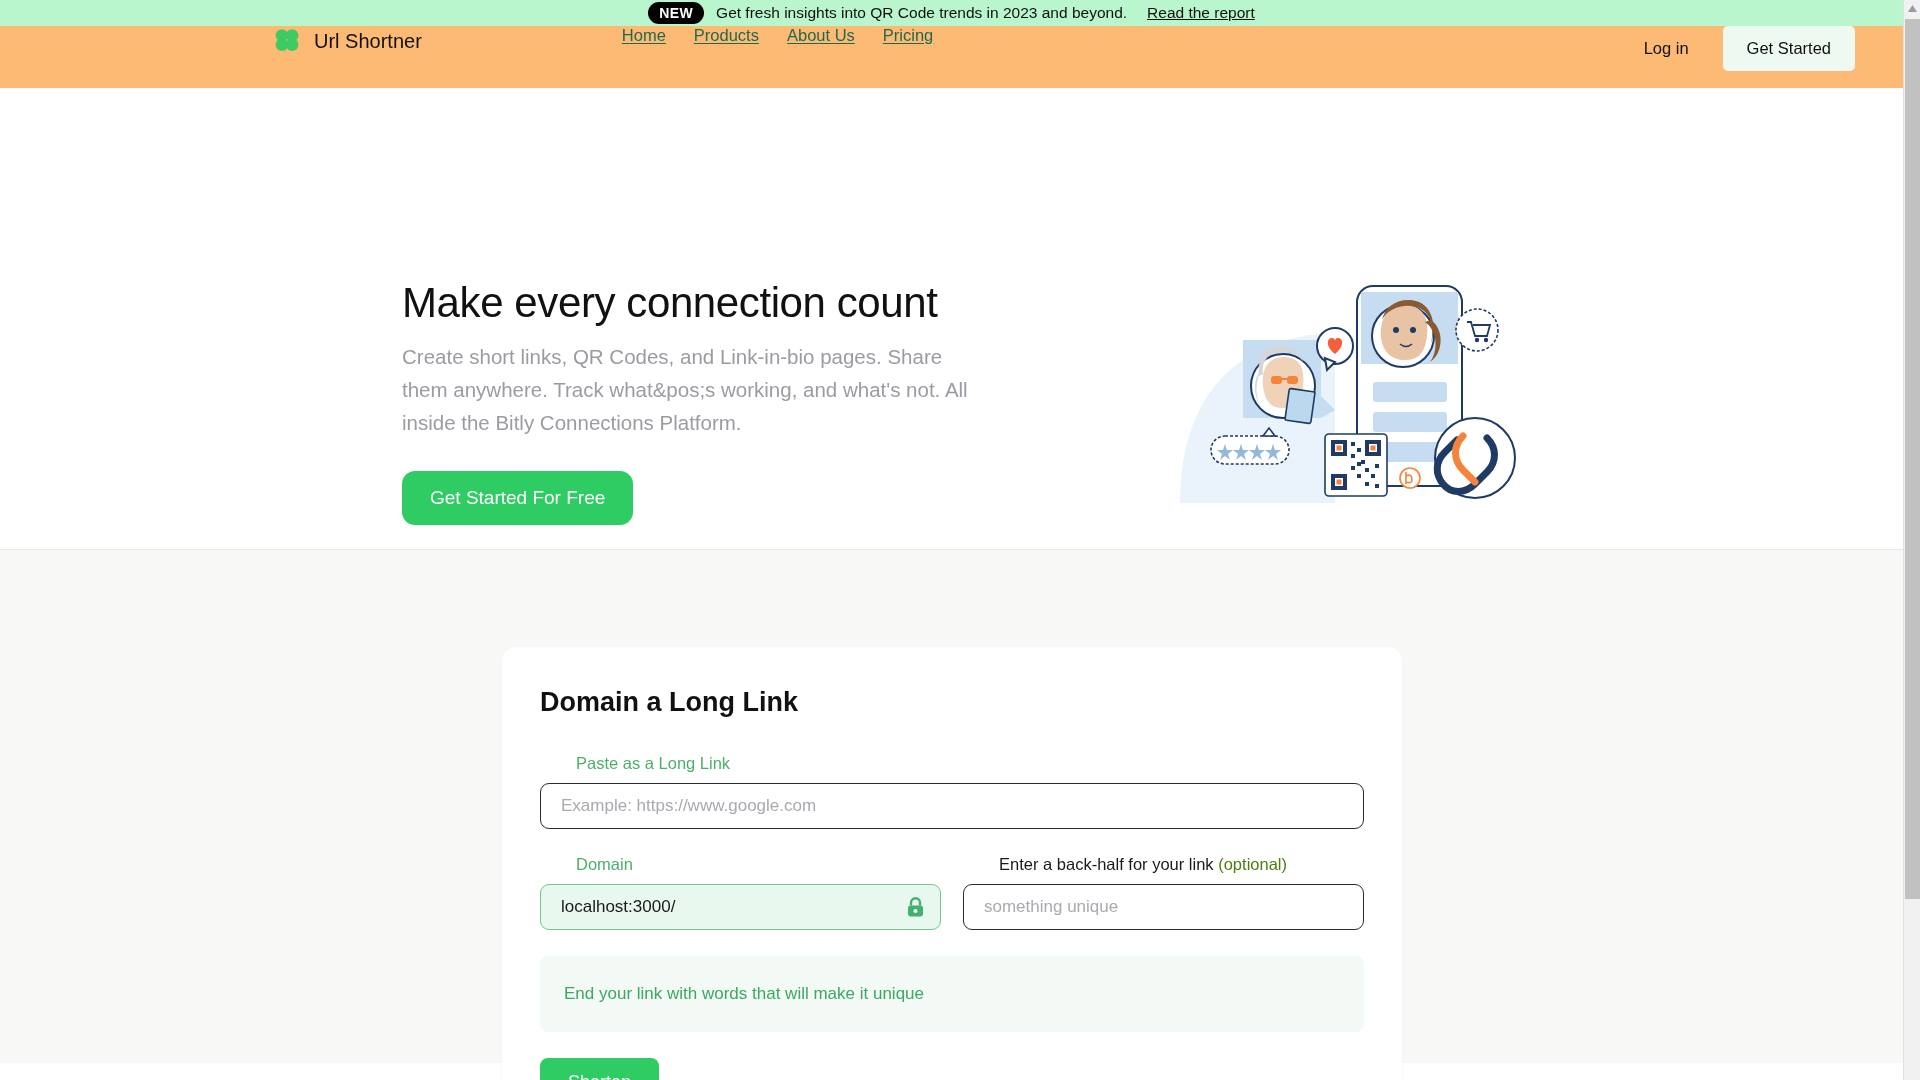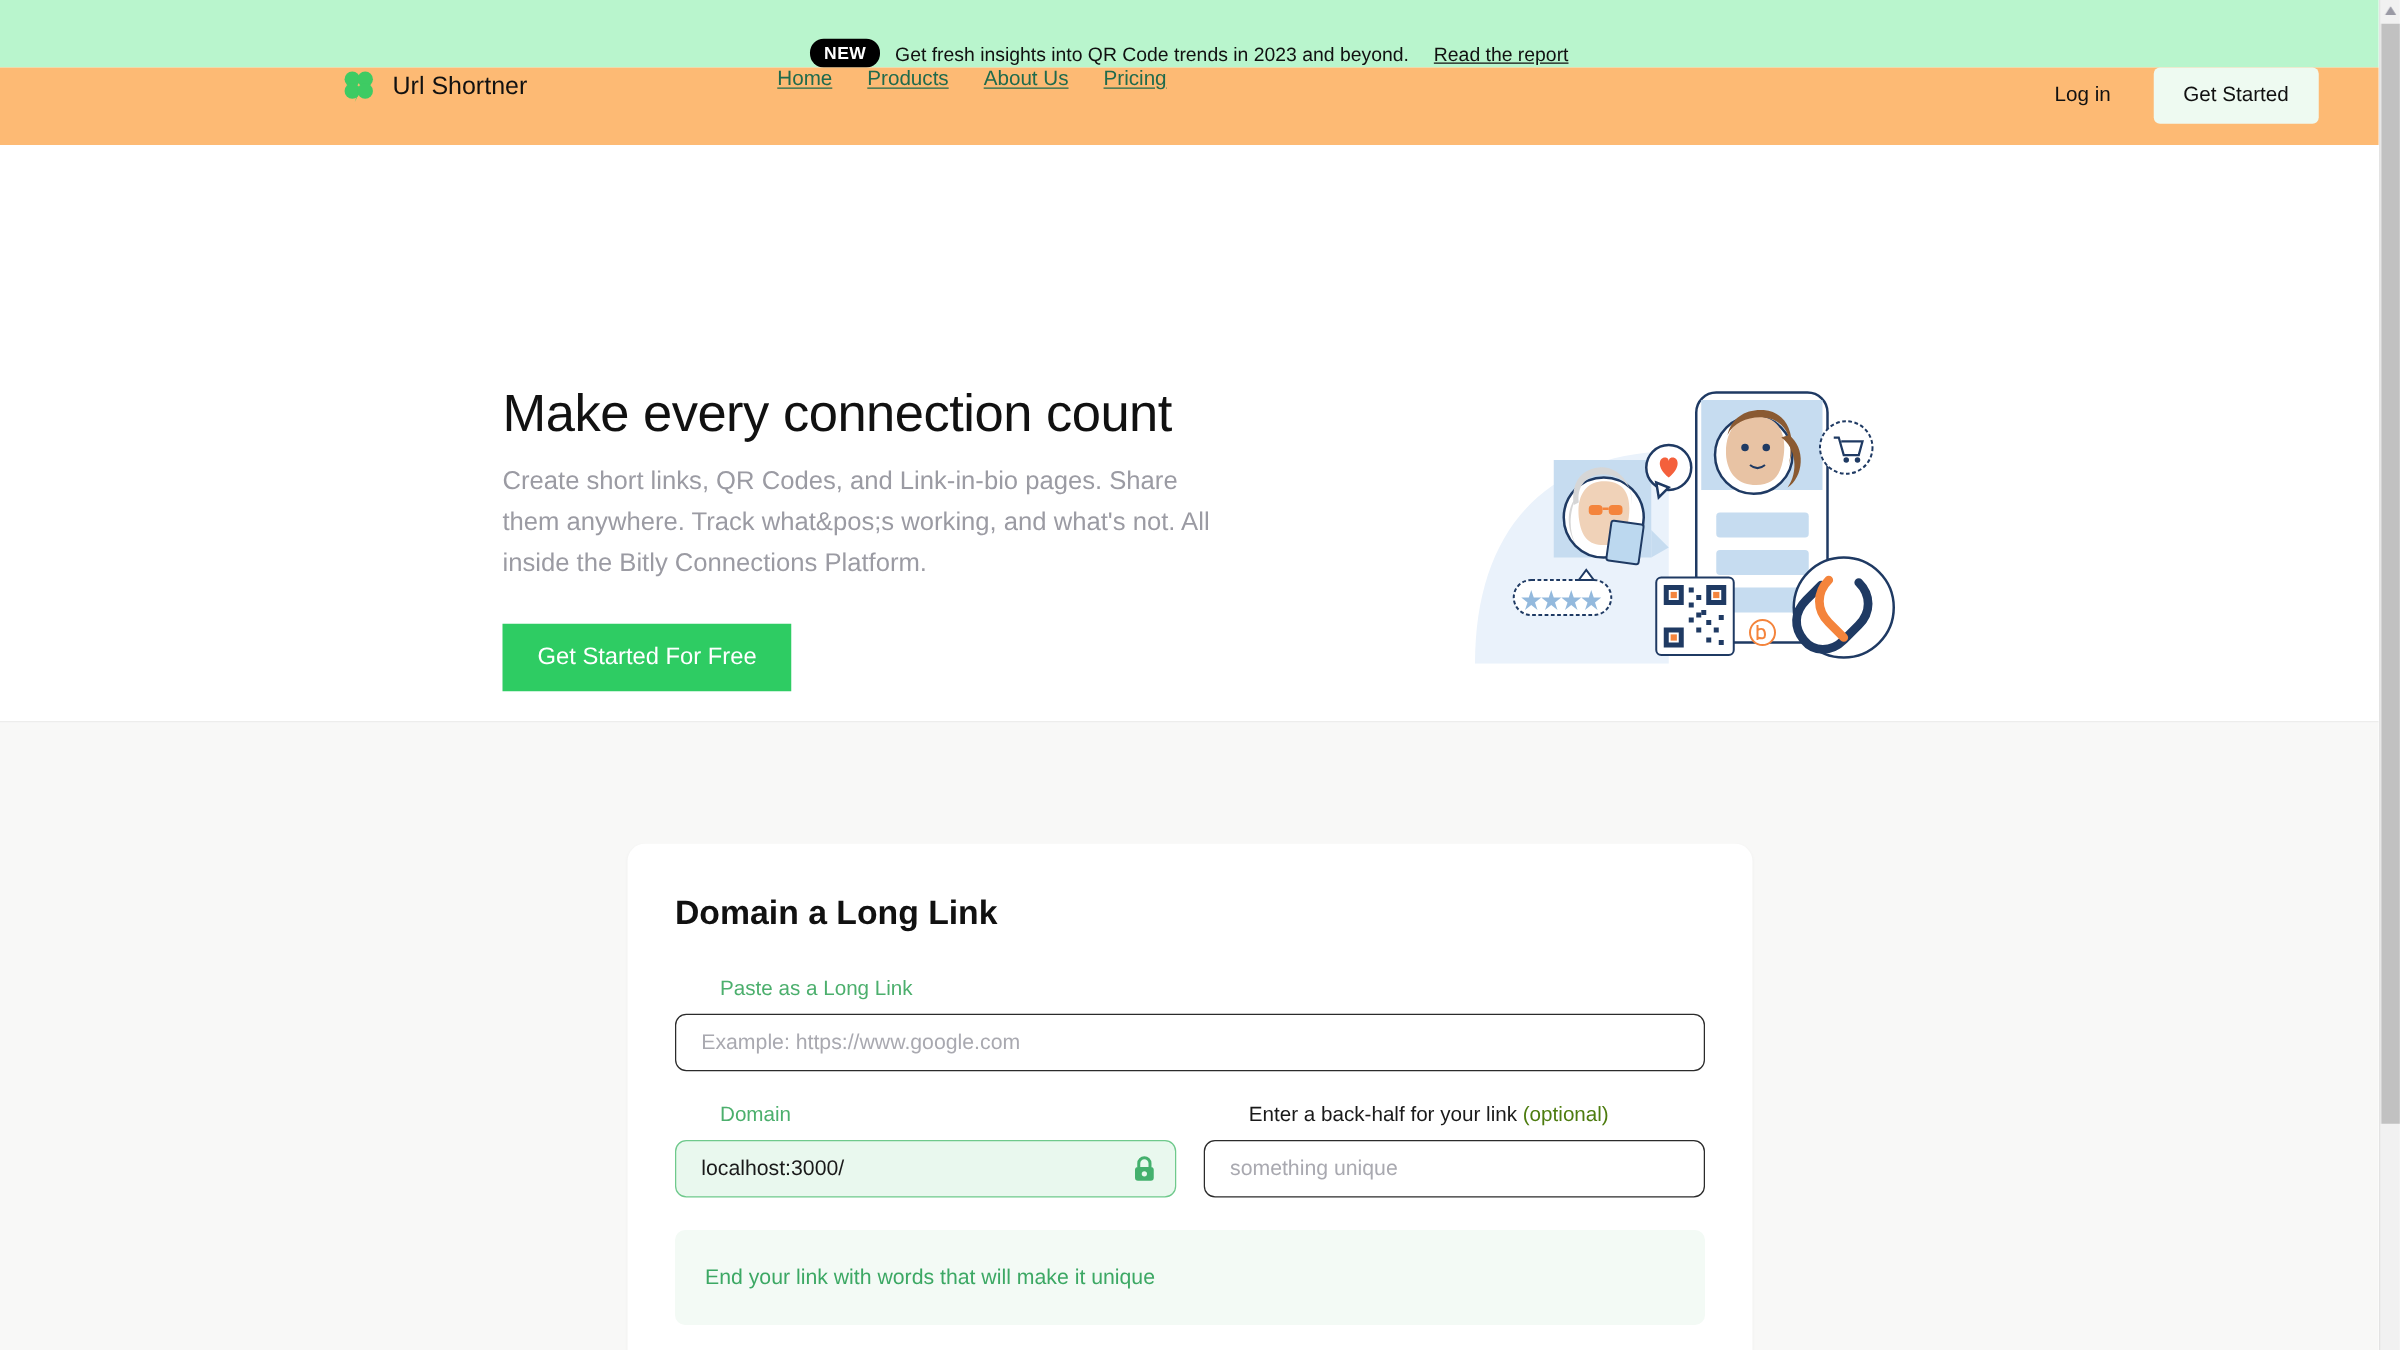--- a/index.html
+++ b/index.html
@@ -7,22 +7,22 @@
   body {
     font-family:"Liberation Sans", sans-serif;
     background:#ffffff;
     color:#1a1a1a;
     -webkit-font-smoothing:antialiased;
   }
   .viewport { width:1903px; height:1080px; position:relative; overflow:hidden; float:left; }
 
   
   .banner {
-    height:54px; background:#b9f5cd;
-    display:flex; align-items:flex-end; justify-content:center; gap:12px;
+    height:26px; background:#b9f5cd;
+    display:flex; align-items:center; justify-content:center; gap:12px;
   }
   .new-badge {
     background:#000; color:#fff; font-size:14px; font-weight:bold;
     padding:3px 11px; border-radius:11px; letter-spacing:.4px; line-height:1.2;
   }
   .banner-text { font-size:15.5px; color:#111; }
   .banner-link {
     font-size:15.5px; color:#111; text-decoration:underline;
     margin-left:8px; cursor:pointer;
   }
@@ -58,21 +58,21 @@
   .hero-copy { position:absolute; left:402px; top:190px; width:580px; }
   .hero-title {
     font-size:42px; font-weight:400; color:#111; letter-spacing:-.4px;
     line-height:1.18; margin-bottom:12px;
   }
   .hero-sub {
     font-size:20.5px; color:#9b9ba3; line-height:1.62; font-weight:400;
   }
   .hero-cta {
     margin-top:32px; background:#2ecc63; color:#fff; font-size:19px;
-    border:none; border-radius:0; padding:16px 28px; cursor:pointer;
+    border:none; border-radius:13px; padding:16px 28px; cursor:pointer;
     font-family:inherit;
   }
   .hero-art { position:absolute; left:1175px; top:190px; width:345px; height:225px; }
 
   
   .section {
     background:#f8f8f7; height:calc(1080px - 42px - 62px - 463px);
     position:relative;
   }
   .card {

